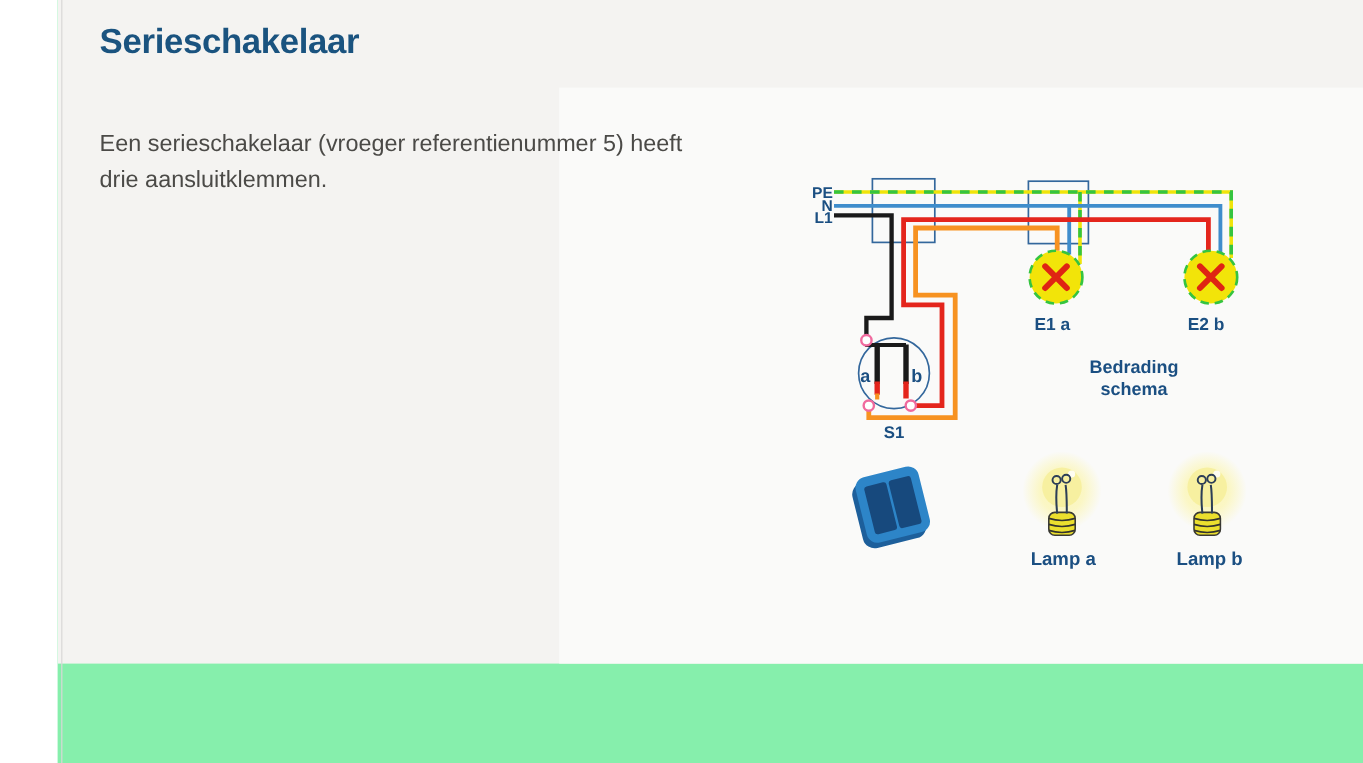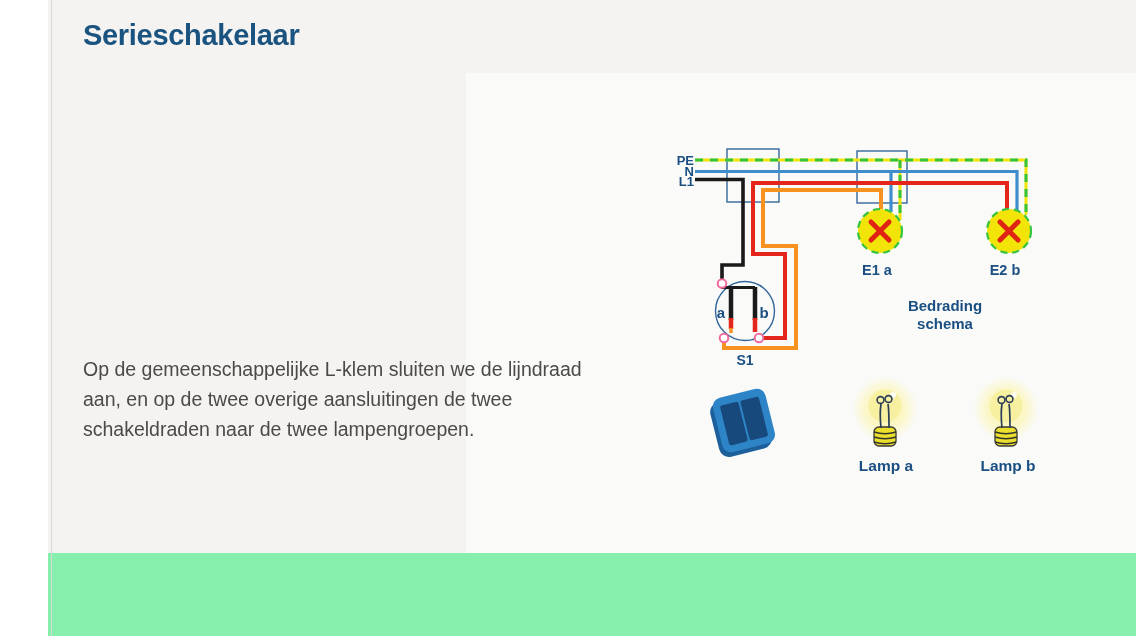--- a/index.html
+++ b/index.html
@@ -17,23 +17,22 @@
 </style>
 </head>
 <body>
 
 <div class="page">
   <div class="bg-band"></div>
   <div class="diagram-panel"></div>
   <div class="left-edge"></div>
 
   <h1 class="page-title">Serieschakelaar</h1>
-  <p class="para p3">Op de gemeenschappelijke L-klem sluiten we de lijndraad
-aan, en op de twee overige aansluitingen de twee
-schakeldraden naar de twee lampengroepen.</p>
+  <p class="para p1">Een serieschakelaar (vroeger referentienummer 5) heeft
+drie aansluitklemmen.</p>
 
   <svg class="diagram" width="385" height="340" viewBox="615 145 385 340" xmlns="http://www.w3.org/2000/svg">
     <defs>
       <radialGradient id="glow" cx="50%" cy="50%" r="50%">
         <stop offset="0%" stop-color="#fbf6bb"></stop>
         <stop offset="55%" stop-color="#fbf6bb" stop-opacity="0.85"></stop>
         <stop offset="100%" stop-color="#fbf6bb" stop-opacity="0"></stop>
       </radialGradient>
     </defs>
 

